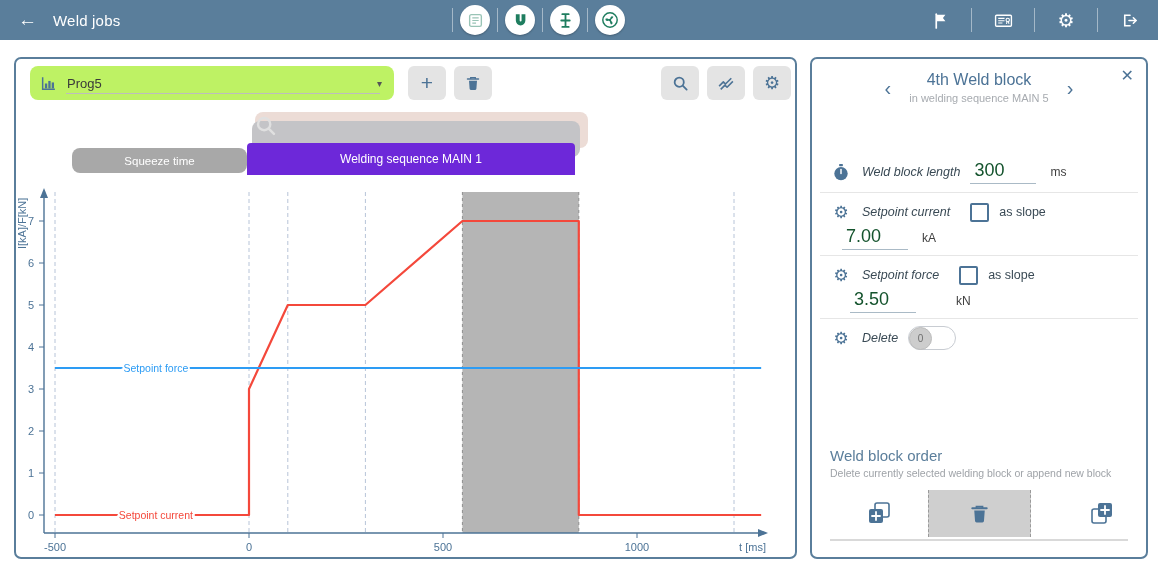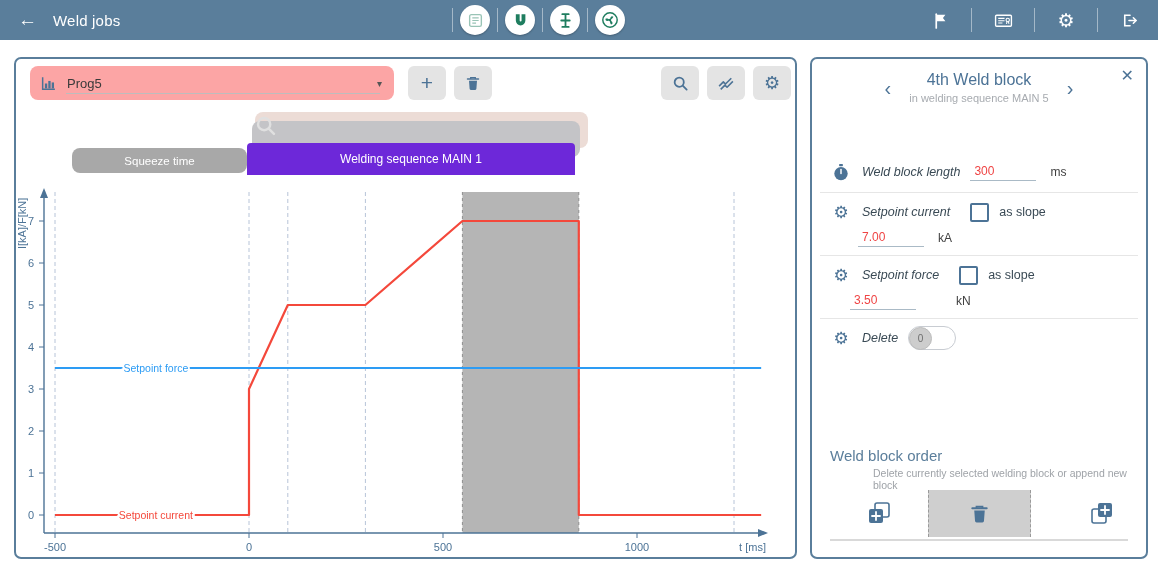--- a/index.html
+++ b/index.html
@@ -16,21 +16,21 @@
   .rightgrp{position:absolute;right:14px;top:0;height:40px;display:flex;align-items:center;gap:16px;}
   .topicon{width:30px;display:flex;align-items:center;justify-content:center;font-size:17px;}
   .gearglyph{font-size:19px;line-height:1;}
 
   
   .card{position:absolute;background:#fff;border:2px solid #5A7E9B;border-radius:7px;}
   #leftcard{left:14px;top:57px;width:779px;height:498px;}
   #rightcard{left:810px;top:57px;width:334px;height:498px;}
 
   
-  .dropdown{position:absolute;left:14px;top:7px;width:364px;height:34px;background:#fca5a5;border-radius:8px;display:flex;align-items:center;color:#3a3a3a;font-size:13px;}
+  .dropdown{position:absolute;left:14px;top:7px;width:364px;height:34px;background:#bef264;border-radius:8px;display:flex;align-items:center;color:#3a3a3a;font-size:13px;}
   .dd-icon{margin:0 10px 0 10px;display:flex;}
   .dd-line{position:absolute;left:36px;right:14px;bottom:6px;height:1px;background:#BDBDBD;}
   .dd-caret{position:absolute;right:12px;color:#555;font-size:10px;}
   .ibtn{position:absolute;top:7px;width:38px;height:34px;background:#E4E4E4;border-radius:6px;display:flex;align-items:center;justify-content:center;color:#4C7396;}
   .ibtn.plus{font-size:21px;font-weight:400;}
 
   
   .ghost{position:absolute;border-radius:8px;}
   .ghost.pink{left:239px;top:53px;width:333px;height:36px;background:#ECDCD6;z-index:1;}
   .ghost.gray{left:236px;top:62px;width:328px;height:36px;background:#C4C4C7;z-index:2;}
@@ -49,29 +49,29 @@
   
   .pclose{position:absolute;right:12px;top:7px;color:#4C7396;font-size:16px;}
   .phead{position:absolute;left:0;right:0;top:12px;display:flex;align-items:center;justify-content:center;gap:16px;}
   .chev{color:#4C7396;font-size:20px;line-height:1;padding:0 2px;}
   .ptitle{font-size:16px;color:#4C7396;text-align:center;}
   .psub{font-size:11px;color:#A7ABB0;text-align:center;margin-top:3px;}
   .prow{position:absolute;left:18px;right:12px;display:flex;align-items:center;gap:10px;height:26px;}
   .picon{width:22px;flex:none;display:flex;justify-content:center;color:#4C7396;}
   .rowgear{font-size:17px;line-height:1;color:#4C7396;}
   .plabel{font-size:12.5px;color:#3A4A55;font-style:italic;}
-  .pinput{color:#ef4444;font-size:12px;border-bottom:1.5px solid #AABAC6;min-width:58px;padding:0 4px 2px 4px;}
+  .pinput{color:#14532d;font-size:18px;border-bottom:1.5px solid #AABAC6;min-width:58px;padding:0 4px 2px 4px;}
   .punit{font-size:12px;color:#404040;margin-left:4px;}
   .pdiv{position:absolute;left:8px;right:8px;height:1px;background:#E6E6E6;}
   .checkbox{width:15px;height:15px;border:2px solid #4C7396;border-radius:2px;background:#fff;flex:none;margin-left:10px;}
   .cblabel{font-size:12.5px;color:#3A4A55;}
   .toggle{width:46px;height:22px;border:1.5px solid #C8CCD2;border-radius:12px;position:relative;background:#fff;flex:none;}
   .knob{position:absolute;left:0;top:-0.5px;width:21px;height:21px;border-radius:50%;background:#CDCDCD;border:1px solid #bdbdbd;display:flex;align-items:center;justify-content:center;font-size:10px;color:#6E6E6E;}
   .ordtitle{position:absolute;left:18px;top:388px;font-size:15px;color:#5B7E9B;}
-  .ordsub{position:absolute;left:18px;top:408px;font-size:10.5px;color:#9FA3A8;margin-left:43px;}
+  .ordsub{position:absolute;left:18px;top:408px;font-size:10.5px;color:#9FA3A8;}
   .ordbox{position:absolute;left:116px;top:431px;width:101px;height:47px;background:#CFCFCF;border-left:1.5px dashed #9a9a9a;border-right:1.5px dashed #9a9a9a;display:flex;align-items:center;justify-content:center;}
   .ordadd{position:absolute;top:441px;width:26px;height:26px;}
   .ordline{position:absolute;left:18px;top:480px;width:298px;height:2px;background:#D9D9D9;}
 </style>
 </head>
 <body>
 
 <div id="app">
 
   <div class="topbar">
@@ -268,21 +268,21 @@
       <span class="punit">ms</span>
     </div>
     <div class="pdiv" style="top:133px;"></div>
 
     <div class="prow" style="top:140px;">
       <span class="picon rowgear">⚙</span>
       <span class="plabel">Setpoint current</span>
       <span class="checkbox"></span>
       <span class="cblabel">as slope</span>
     </div>
-    <div class="prow" style="top:166px;left:46px;">
+    <div class="prow" style="top:166px;left:30px;">
       <span class="pinput">7.00</span>
       <span class="punit">kA</span>
     </div>
     <div class="pdiv" style="top:196px;"></div>
 
     <div class="prow" style="top:203px;">
       <span class="picon rowgear">⚙</span>
       <span class="plabel">Setpoint force</span>
       <span class="checkbox"></span>
       <span class="cblabel">as slope</span>

